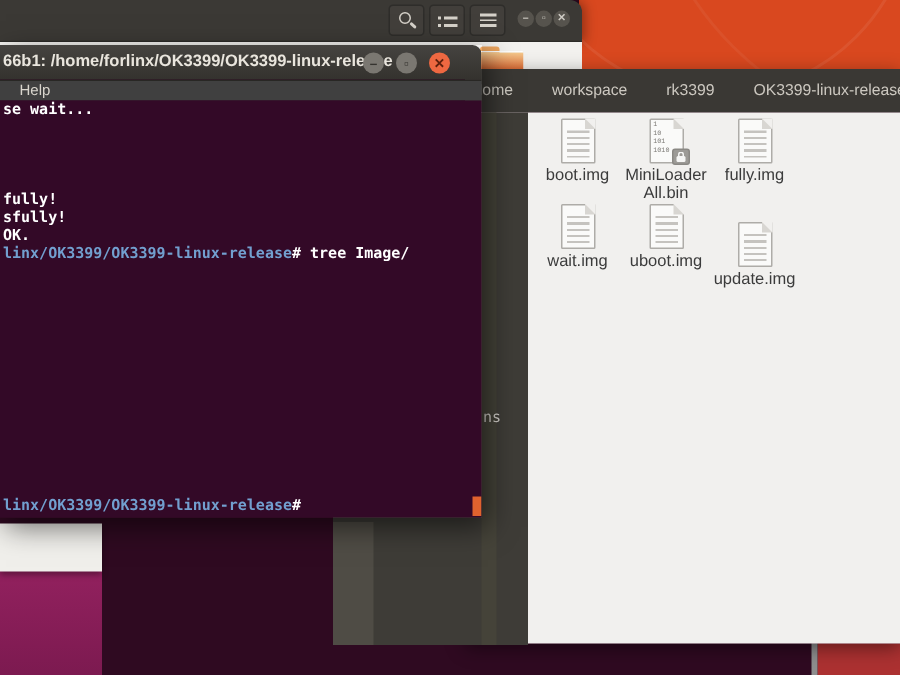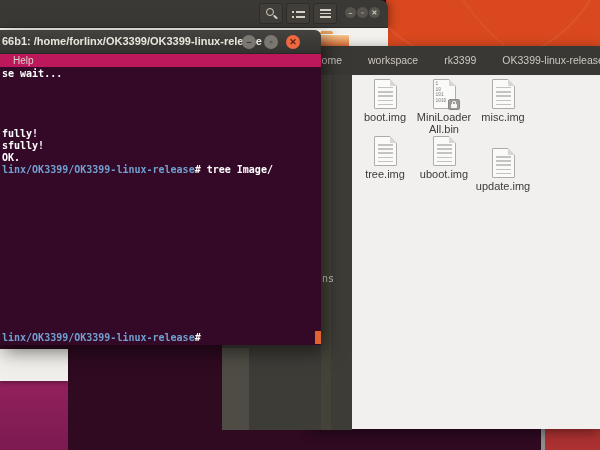--- a/index.html
+++ b/index.html
@@ -90,21 +90,21 @@
             box-shadow:4px 6px 18px rgba(0,0,0,0.55);}
   #term-titlebar{position:absolute;left:0;top:0;width:321px;height:24px;
             background:linear-gradient(#454340,#34322e);border-top-right-radius:6px;
             border-bottom:1px solid #282724;box-sizing:border-box;}
   #term-title{position:absolute;left:2px;top:5px;font-size:11px;font-weight:bold;color:#e9e5dd;
             white-space:nowrap;}
   .wc-t{position:absolute;top:5px;width:14px;height:14px;border-radius:50%;
         font-size:9px;line-height:14px;text-align:center;font-weight:bold;}
   .wc-t.gray{background:#7a7771;color:#35332f;}
   .wc-t.close{background:#ee6841;color:#5d1f0c;}
-  #term-menubar{position:absolute;left:0;top:24px;width:321px;height:13px;background:#be185d;}
+  #term-menubar{position:absolute;left:0;top:24px;width:321px;height:13px;background:#404040;}
   #term-menu-help{position:absolute;left:13px;top:0;font-size:10px;line-height:13px;color:#d9d5cd;}
   #term-content{position:absolute;left:0;top:37px;width:321px;height:278px;background:#330927;
             font-family:"DejaVu Sans Mono",monospace;font-size:10px;font-weight:bold;
             overflow:hidden;}
   .tline{position:absolute;left:2px;white-space:pre;line-height:12px;}
   .seg-white{color:#ffffff;} .seg-blue{color:#729fcf;}
   #term-scroll-thumb{position:absolute;left:315px;top:264px;width:6px;height:13px;background:#e0622e;}
 </style>
 </head>
 <body>
@@ -171,27 +171,27 @@
       <div class="file-item" style="left: 45px; top: 4px;">
         <div class="page">
           <div class="ln"></div>
         </div>
         <div class="file-label">boot.img</div>
       </div>
       <div class="file-item" style="left: 163px; top: 4px;">
         <div class="page">
           <div class="ln"></div>
         </div>
-        <div class="file-label">misc.img</div>
+        <div class="file-label">fully.img</div>
       </div>
       <div class="file-item" style="left: 45px; top: 61px;">
         <div class="page">
           <div class="ln"></div>
         </div>
-        <div class="file-label">tree.img</div>
+        <div class="file-label">wait.img</div>
       </div>
       <div class="file-item" style="left: 104px; top: 61px;">
         <div class="page">
           <div class="ln"></div>
         </div>
         <div class="file-label">uboot.img</div>
       </div>
       <div class="file-item" style="left: 163px; top: 73px;">
         <div class="page">
           <div class="ln"></div>

